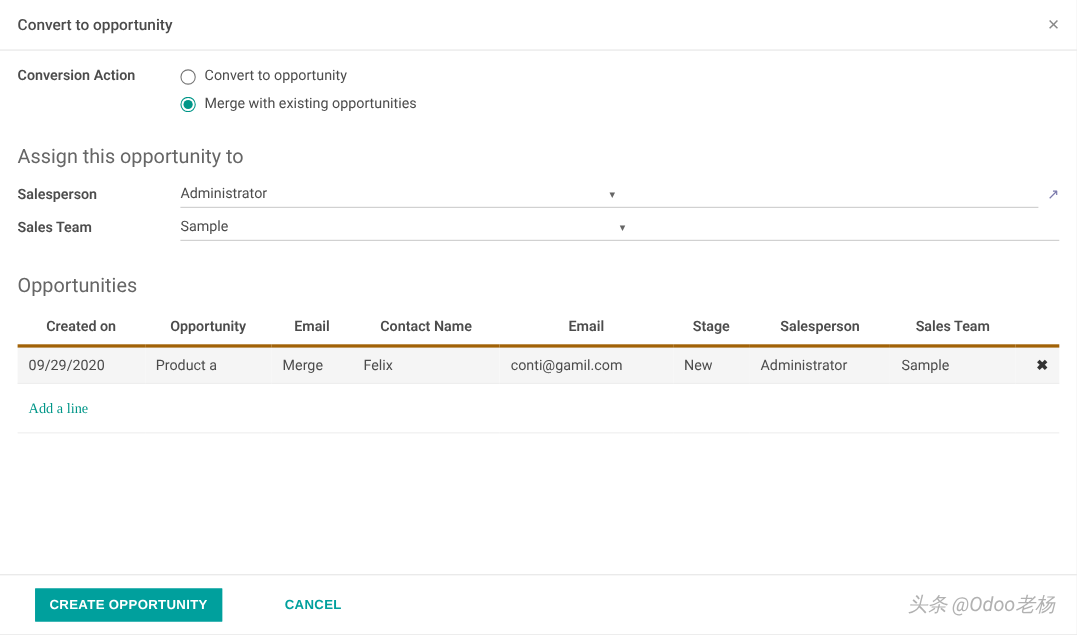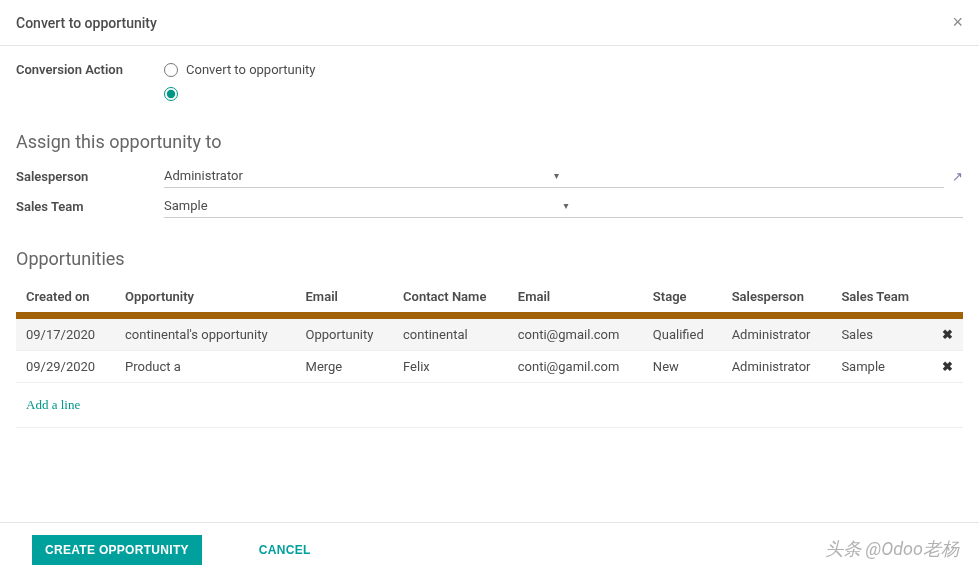--- a/index.html
+++ b/index.html
@@ -14,21 +14,21 @@
     .radio-group { display: flex; align-items: center; gap: 8px; color: #4c4c4c; }
     .radio-group input[type="radio"] { width: 14px; height: 14px; accent-color: #009688; cursor: pointer; }
     .section-title { font-size: 18px; font-weight: 400; color: #666; margin-top: 30px; margin-bottom: 12px; }
     .field-row { display: flex; align-items: center; margin-bottom: 6px; }
     .field-label { width: 148px; font-weight: 600; color: #4c4c4c; flex-shrink: 0; }
     .field-value { flex: 1; display: flex; align-items: center; border-bottom: 1px solid #ccc; padding: 4px 0; }
     .field-value span { flex: 1; }
     .dropdown-icon { color: #666; font-size: 10px; cursor: pointer; padding: 0 4px; }
     .external-icon { color: #7c7bad; margin-left: 8px; cursor: pointer; font-size: 13px; }
     .table { width: 100%; border-collapse: collapse; margin-top: 8px; }
-    .table th { text-align: left; padding: 8px 10px; font-weight: 600; color: #4c4c4c; border-bottom: 7px solid #a16207; }
+    .table th { text-align: center; padding: 8px 10px; font-weight: 600; color: #4c4c4c; border-bottom: 3px solid #a16207; }
     .table tbody tr { border-bottom: 1px solid #eee; }
     .table tbody tr:first-child { background: #f5f5f5; }
     .table td { padding: 8px 10px; color: #4c4c4c; }
     .delete-cell { text-align: right; }
     .delete-icon { cursor: pointer; font-weight: bold; color: #333; }
     .add-line { color: #009688; cursor: pointer; padding: 6px 10px; display: inline-block; }
     .modal-footer { padding: 12px 32px; border-top: 1px solid #e5e5e5; display: flex; align-items: center; gap: 16px; }
     .btn-primary { background: #00A09D; color: #fff; border: 1px solid #00A09D; padding: 7px 12px; font-size: 12px; font-weight: 600; cursor: pointer; letter-spacing: 0.3px; }
     .btn-cancel { background: none; border: none; color: #00A09D; font-size: 12px; font-weight: 600; cursor: pointer; letter-spacing: 0.3px; margin-left: 41px; }
     .watermark { position: absolute; bottom: 16px; right: 20px; font-size: 18px; font-style: italic; color: rgba(100,100,100,0.5); text-shadow: 0 0 2px #fff; }
@@ -50,20 +50,21 @@
       <div class="form-label">Conversion Action</div>
       <label class="radio-group">
         <input type="radio" name="conv" style="">
         <span>Convert to opportunity</span>
       </label>
     </div>
     <div class="form-row radio-row2">
       <div class="form-label"></div>
       <label class="radio-group">
         <input type="radio" name="conv" checked="" style="">
+        <span>Merge with existing opportunities</span>
       </label>
     </div>
 
     <div class="section-title">Assign this opportunity to</div>
 
     <div class="field-row">
       <div class="field-label">Salesperson</div>
       <div class="field-value">
         <span>Administrator</span>
         <span class="dropdown-icon">▾</span>
@@ -90,31 +91,20 @@
           <th>Contact Name</th>
           <th>Email</th>
           <th>Stage</th>
           <th>Salesperson</th>
           <th>Sales Team</th>
           <th></th>
         </tr>
       </thead>
       <tbody>
         <tr>
-          <td>09/17/2020</td>
-          <td>continental's opportunity</td>
-          <td>Opportunity</td>
-          <td>continental</td>
-          <td>conti@gmail.com</td>
-          <td>Qualified</td>
-          <td>Administrator</td>
-          <td>Sales</td>
-          <td class="delete-cell"><span class="delete-icon">✖</span></td>
-        </tr>
-        <tr>
           <td>09/29/2020</td>
           <td>Product a</td>
           <td>Merge</td>
           <td>Felix</td>
           <td>conti@gamil.com</td>
           <td>New</td>
           <td>Administrator</td>
           <td>Sample</td>
           <td class="delete-cell"><span class="delete-icon">✖</span></td>
         </tr>

